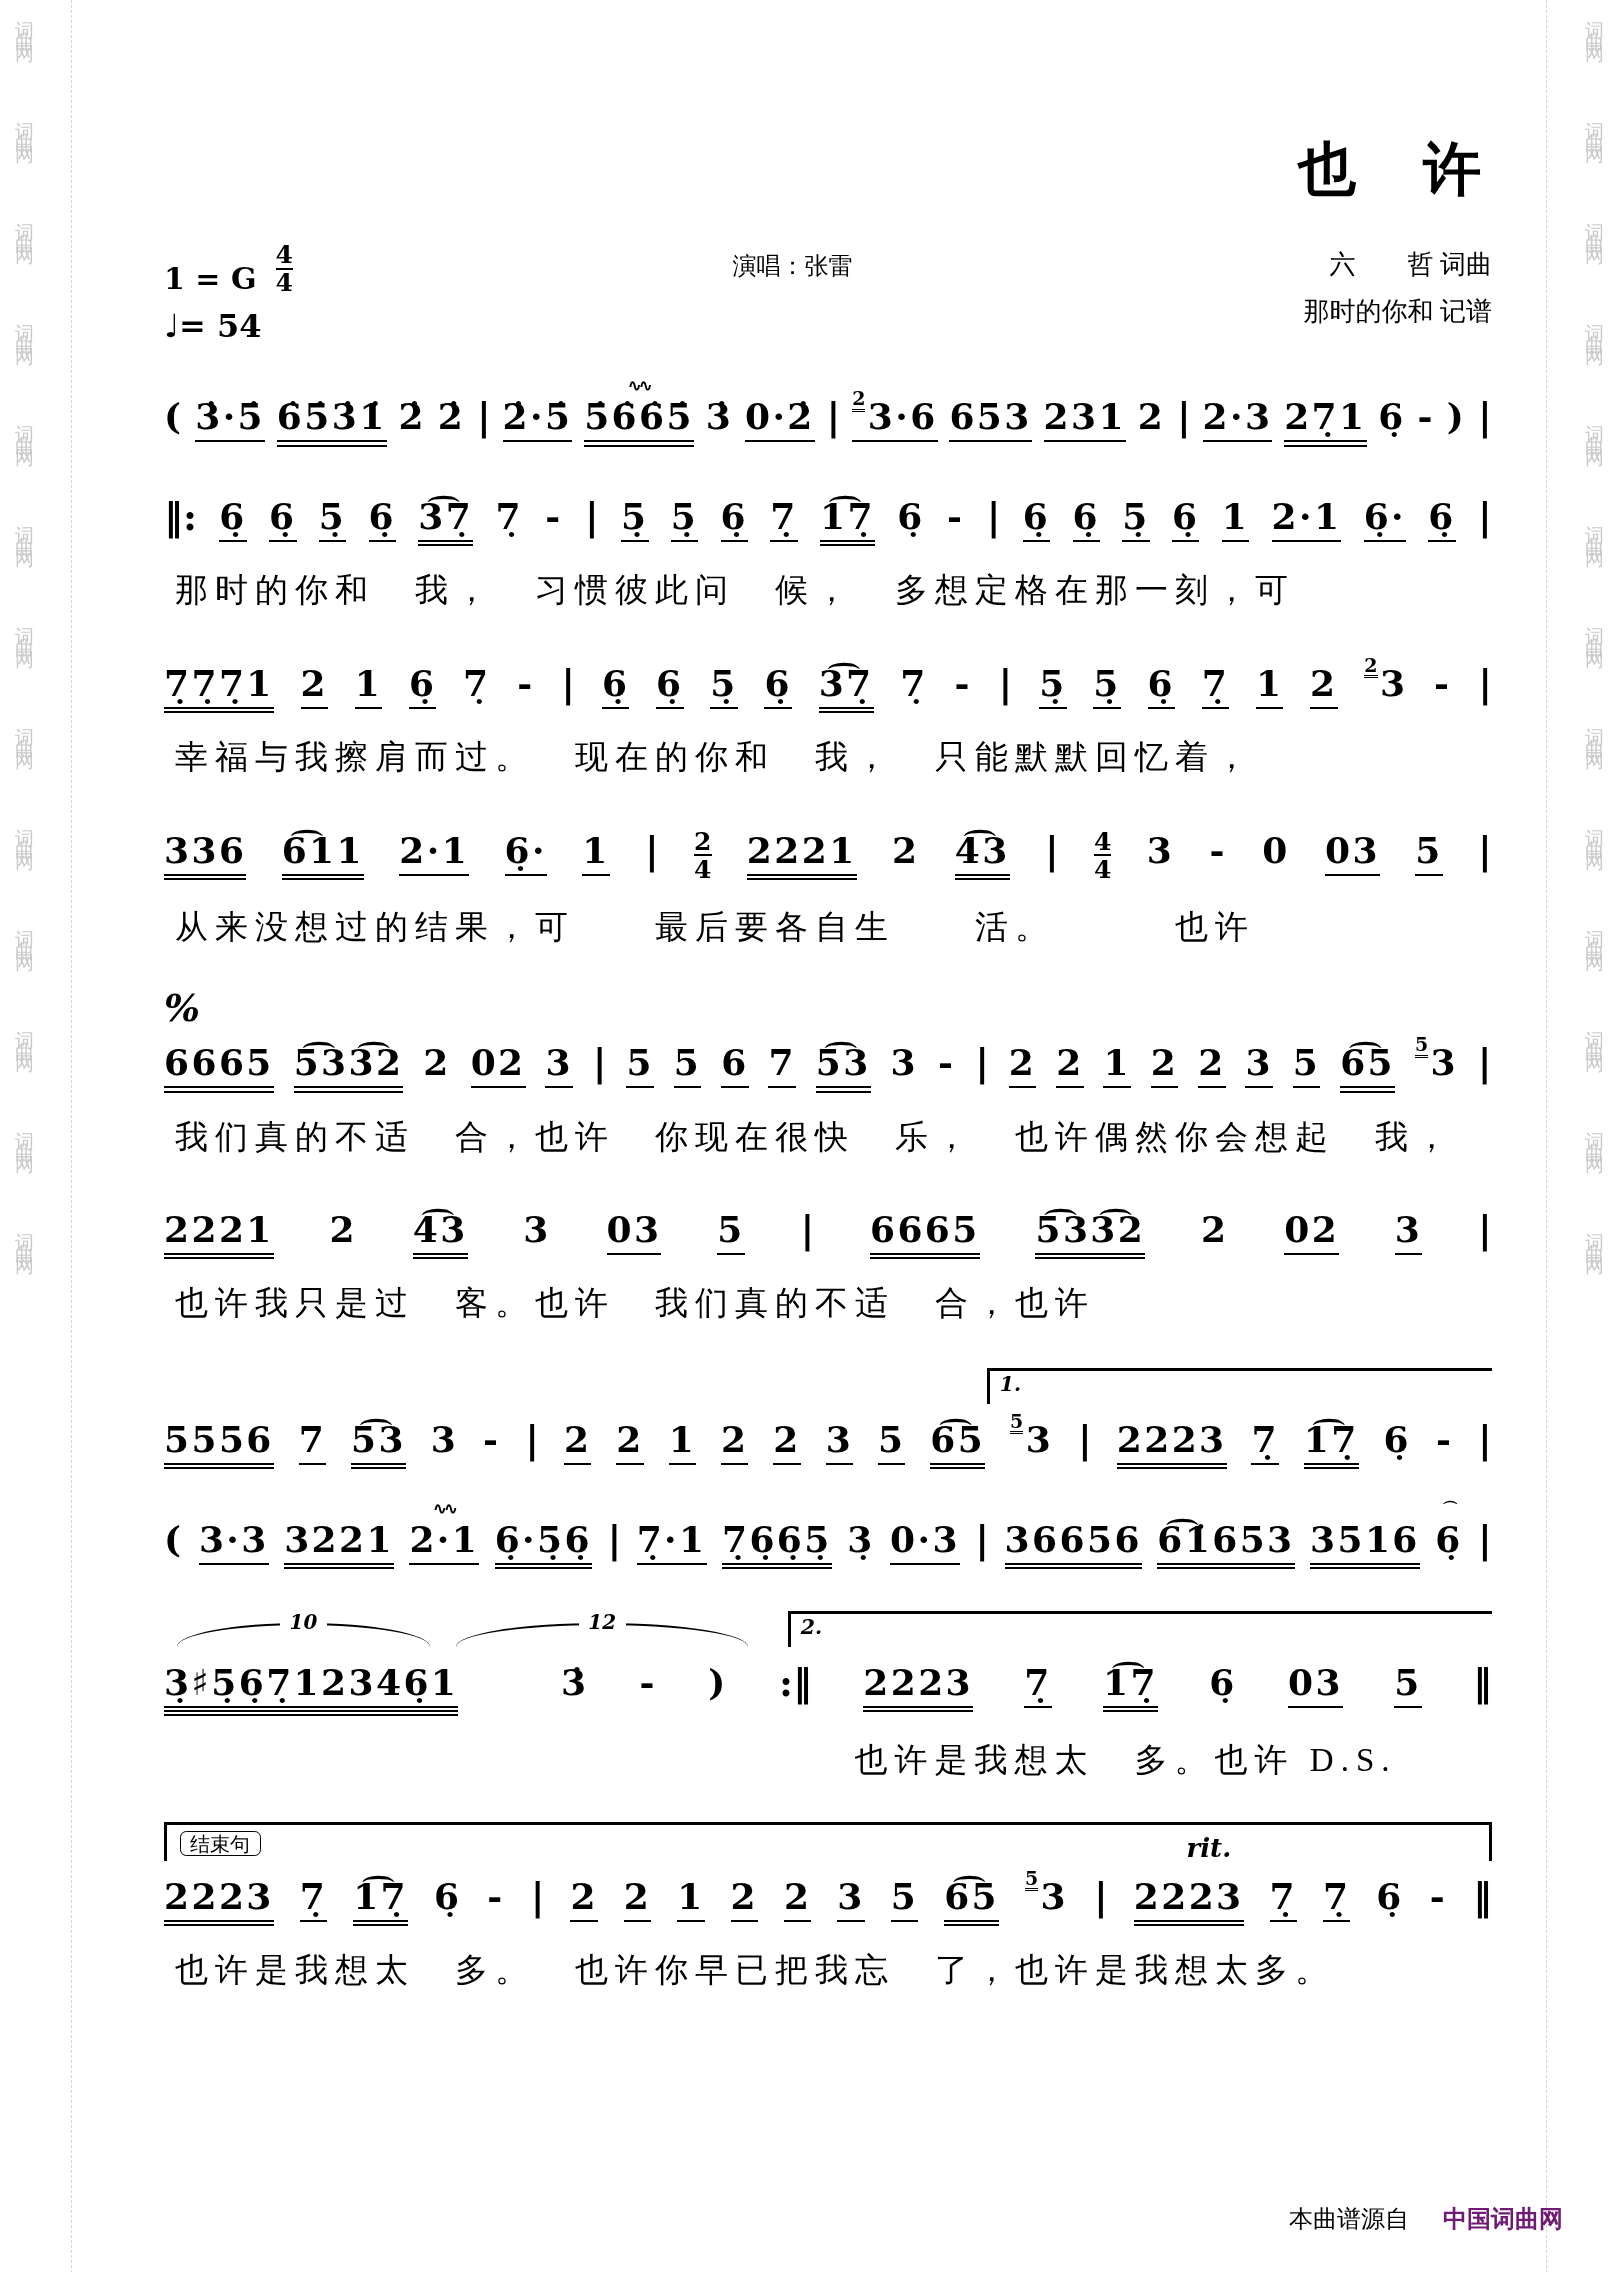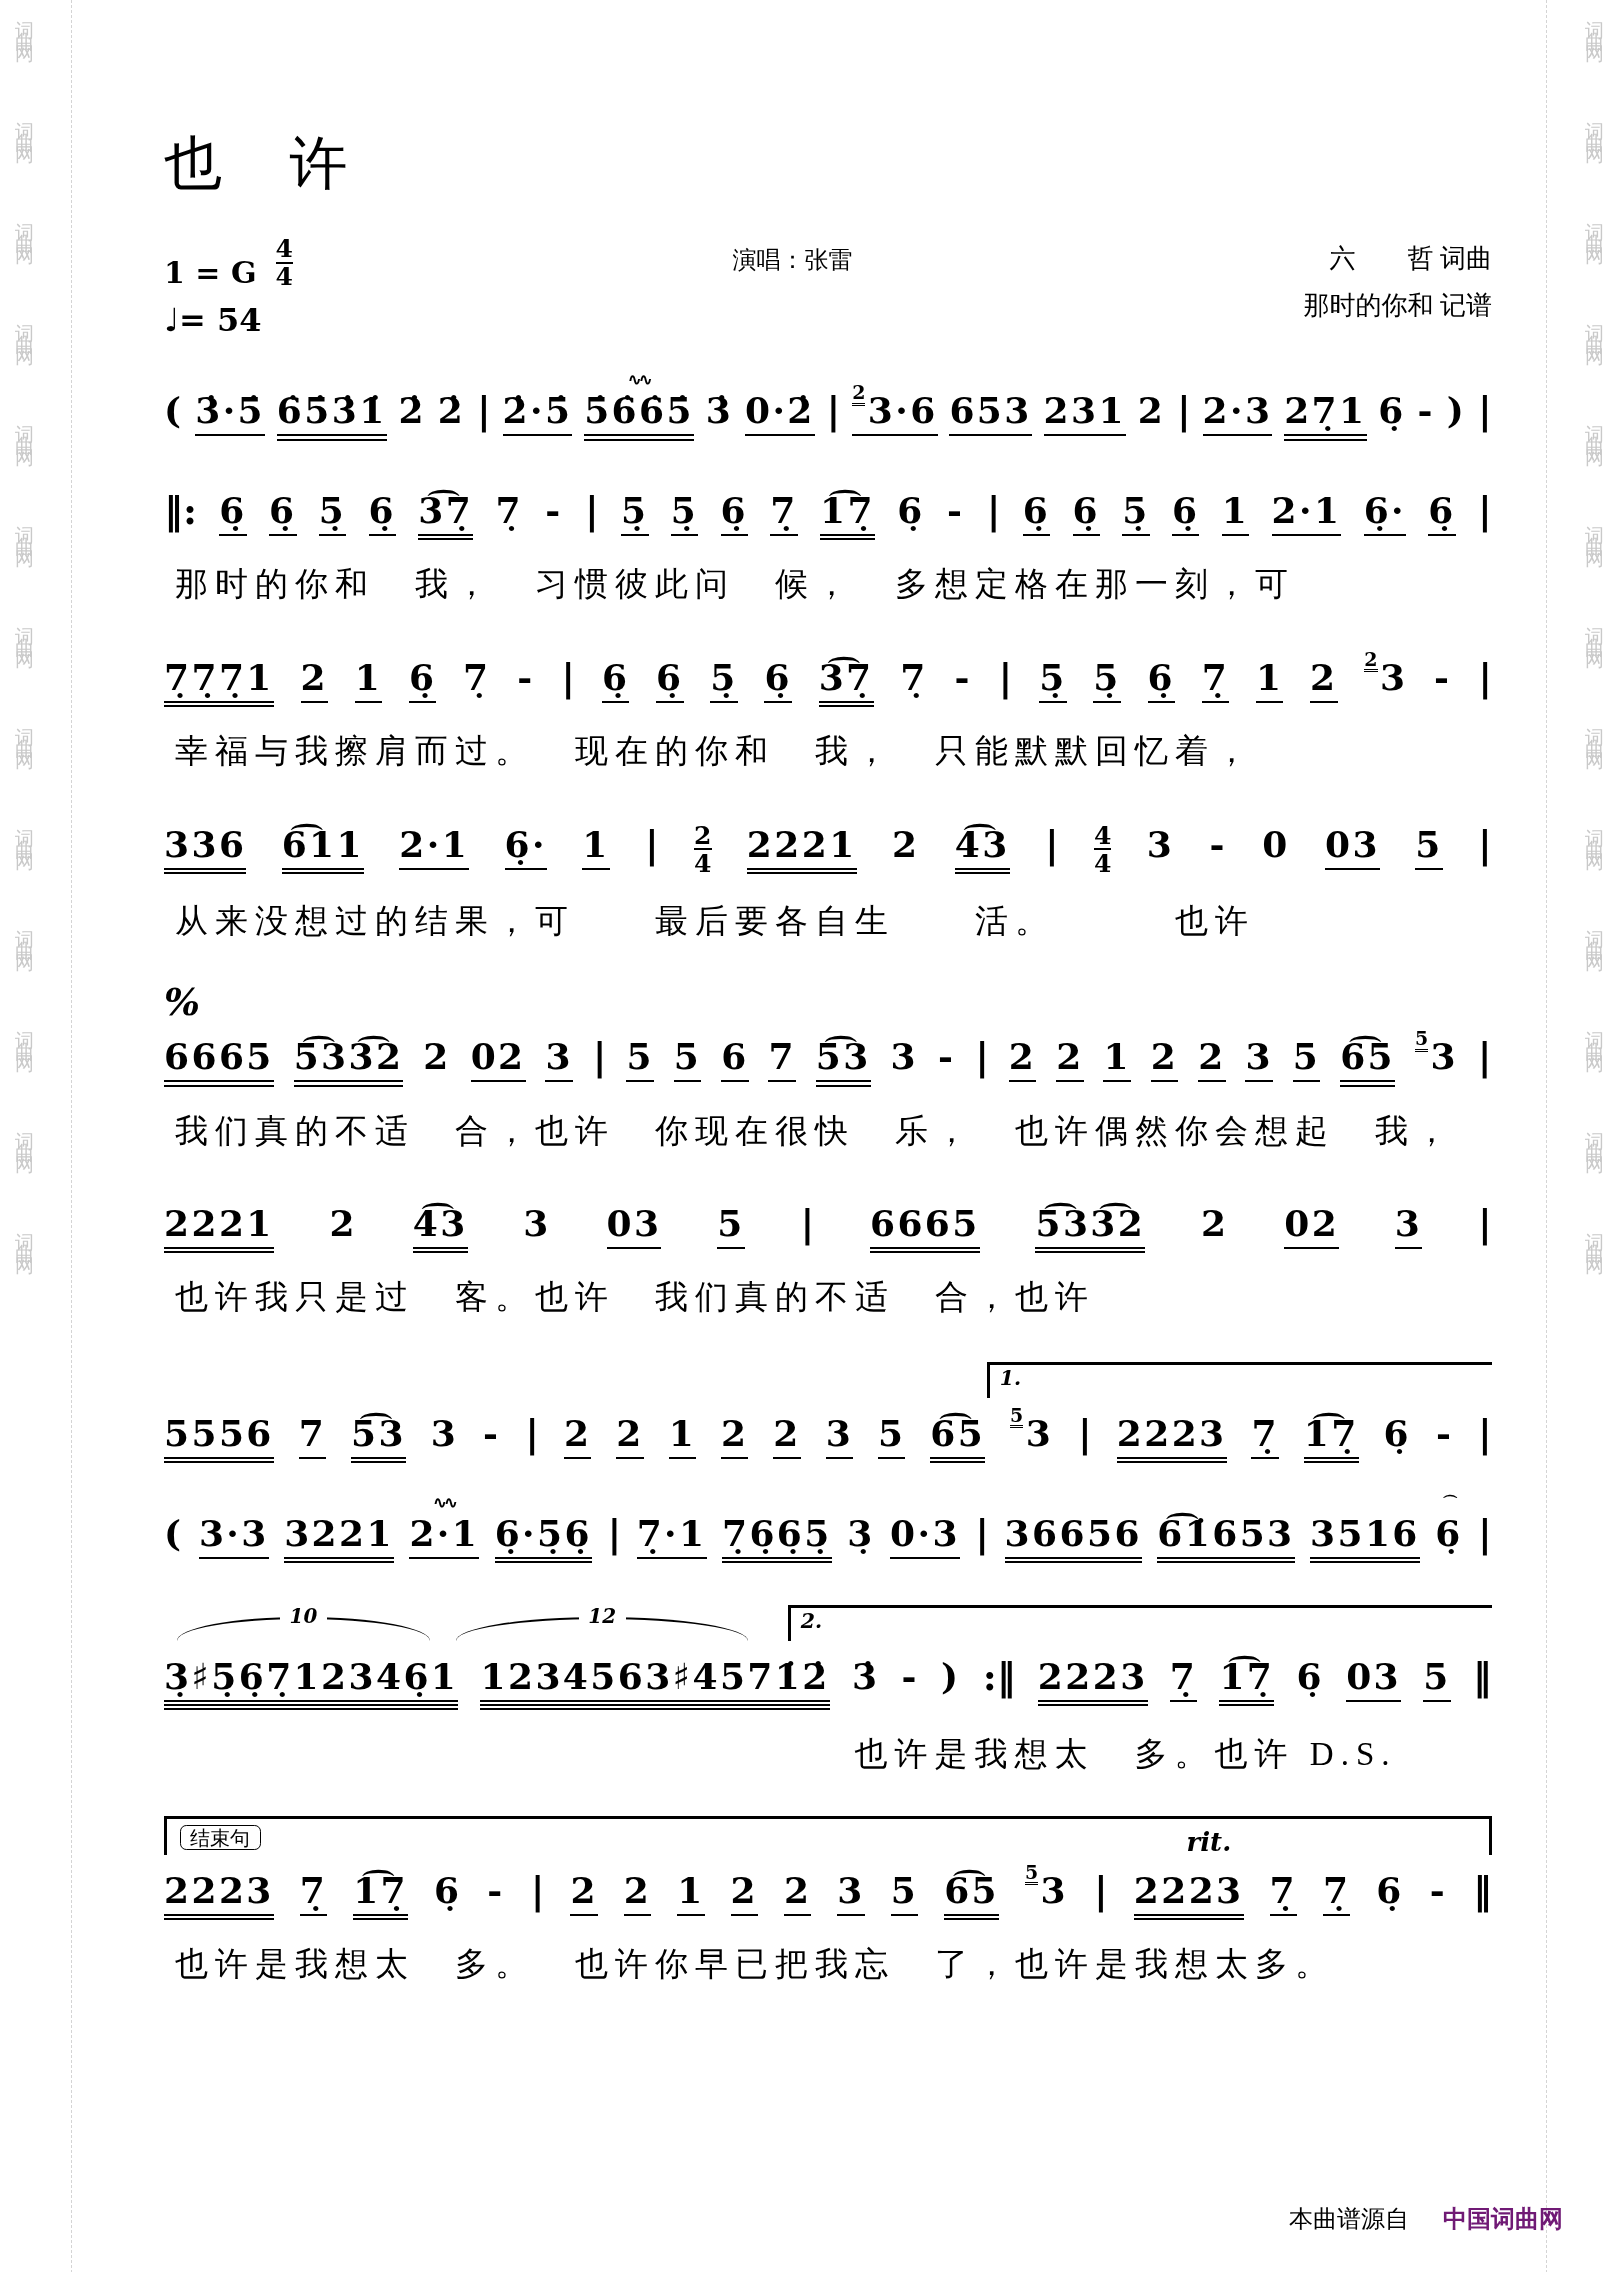--- a/index.html
+++ b/index.html
@@ -18,21 +18,21 @@
   }
   .edge.left{left:6.3px}
   .edge.left .dash{right:0}
   .edge.left .wm{left:6.3px}
   .edge.right{right:6.3px}
   .edge.right .dash{left:0}
   .edge.right .wm{right:6.3px}
 
   
   .sheet{position:absolute;left:164px;top:125px;width:1328px}
-  .title{margin:0;text-align:left;font-size:58px;font-weight:normal;letter-spacing:4.7px}
+  .title{margin:6px;text-align:right;font-size:58px;font-weight:bold;letter-spacing:4.7px}
   .meta{display:flex;justify-content:space-between;align-items:flex-start;margin-top:33px}
   .keycol{width:268px}
   .keyrow{display:flex;align-items:flex-end;gap:19px;font-size:30px;font-weight:bold}
   .tempo{margin-top:11px;font-size:32px;font-weight:bold}
   .singer{font-size:24px;padding-top:8px;font-family:"Liberation Serif","DejaVu Serif",serif}
   .credits{width:339px;text-align:right;font-size:26px;line-height:1.8;font-family:"Liberation Serif","DejaVu Serif",serif}
 
   
   .tsn{display:inline-flex;flex-direction:column;align-items:center;font-weight:bold;line-height:1.02}
   .tsn .tsn-top{font-size:25px}
@@ -1124,23 +1124,20 @@
         <div class="notes">
           <span class="note">
             <span class="nrow">
               <span class="t">3̣♯5̣6̣7̣12346̣1</span>
             </span>
             <i class="beam"></i>
             <i class="beam"></i>
             <i class="beam"></i>
           </span>
           <span class="note">
-            <span class="nrow">
-              <span class="t">1234563♯4571̇2̇</span>
-            </span>
             <i class="beam"></i>
             <i class="beam"></i>
             <i class="beam"></i>
           </span>
           <span class="note">
             <span class="nrow">
               <span class="t">3̇</span>
             </span>
           </span>
           <span class="note">

